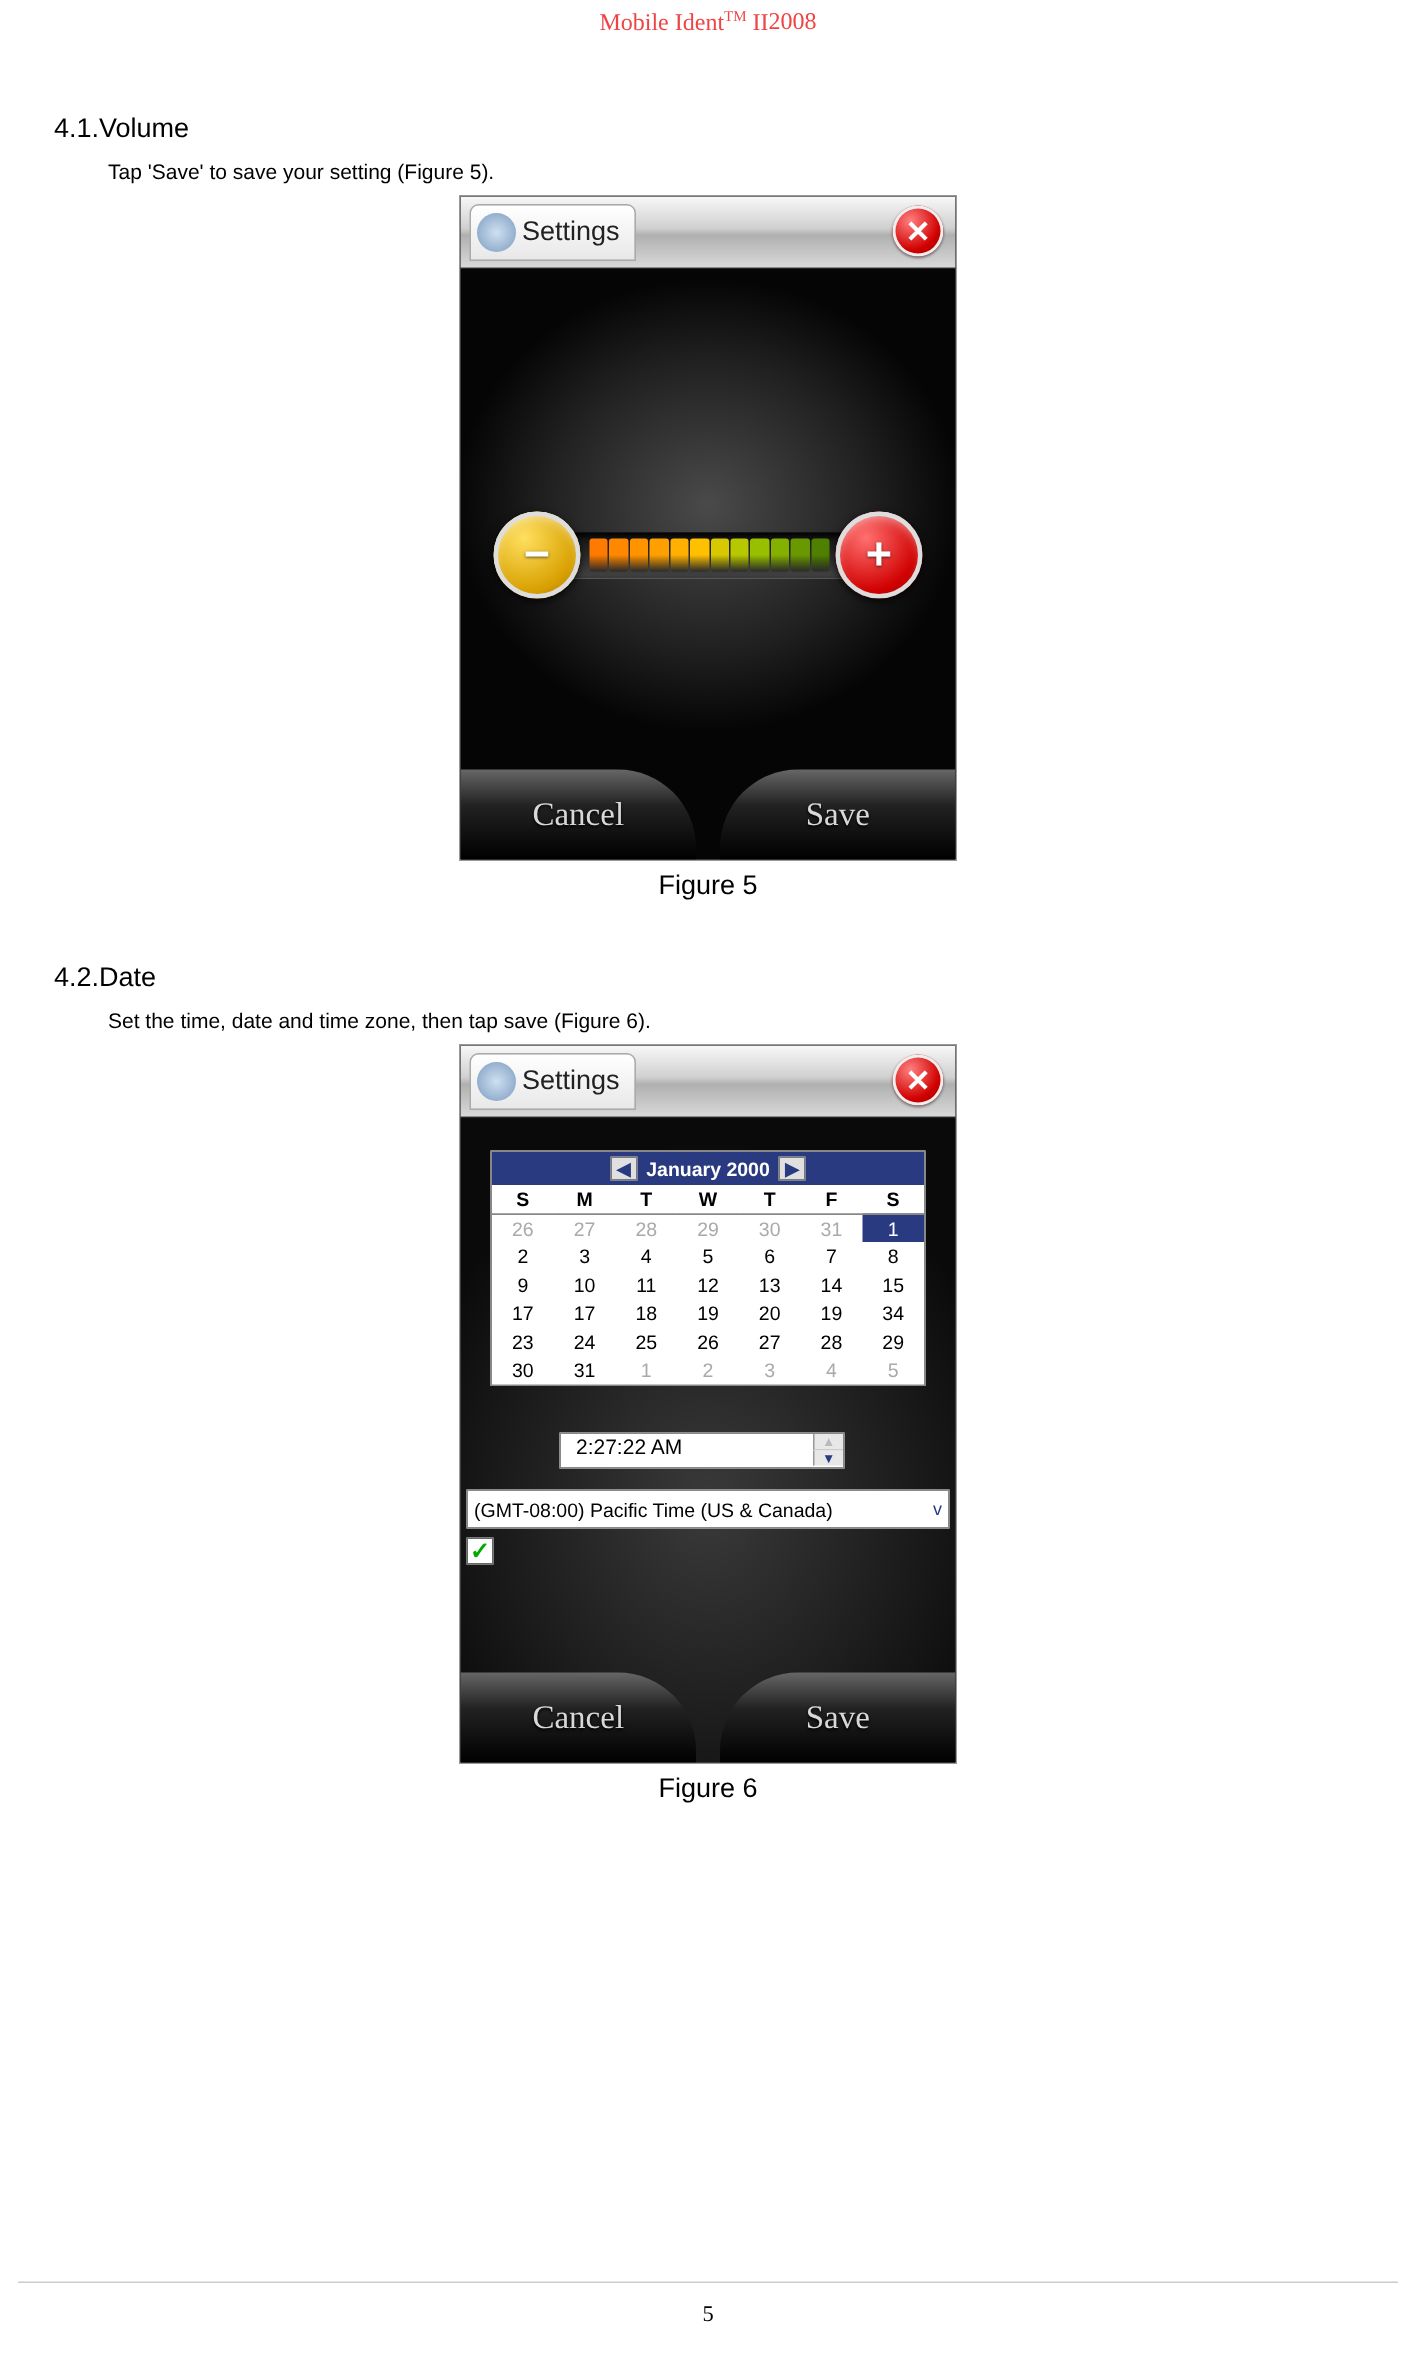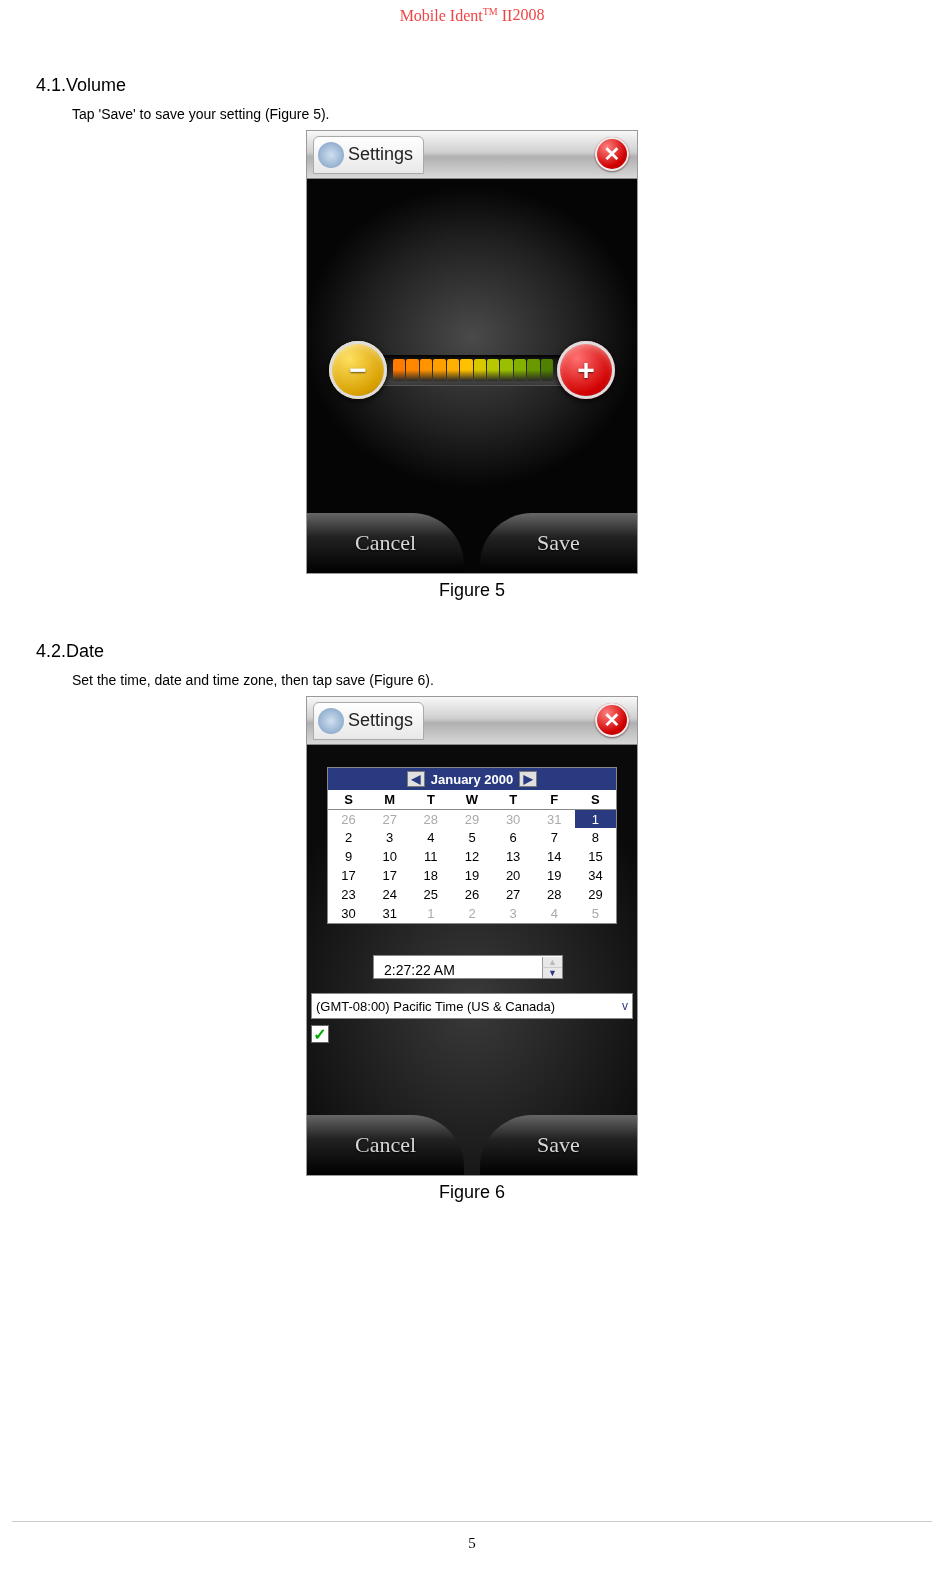--- a/index.html
+++ b/index.html
@@ -181,21 +181,21 @@
     font-weight:normal;
   }
   .cal-table th { border-bottom: 1px solid #888; font-weight:bold; }
   .cal-table td.dim { color:#aaa; }
   .cal-table td.sel { background:#2a3a80; color:#fff; }
   .time-row {
     position:absolute;
     top: 210px; left: 66px;
     width: 190px; height: 24px;
     background:#fff; border:1px solid #888;
-    display:flex; align-items:flex-end;
+    display:flex; align-items:flex-start;
     font-family: Tahoma, sans-serif; font-size: 14px;
   }
   .time-val { flex:1; padding-left:10px; }
   .spin { width:20px; display:flex; flex-direction:column; }
   .spin div {
     flex:1; background:#e8e8e8; border-left:1px solid #999;
     display:flex;align-items:center;justify-content:center;
     font-size:9px; color:#2a3a80;
   }
   .spin div:first-child { color:#bbb; border-bottom:1px solid #ccc;}

